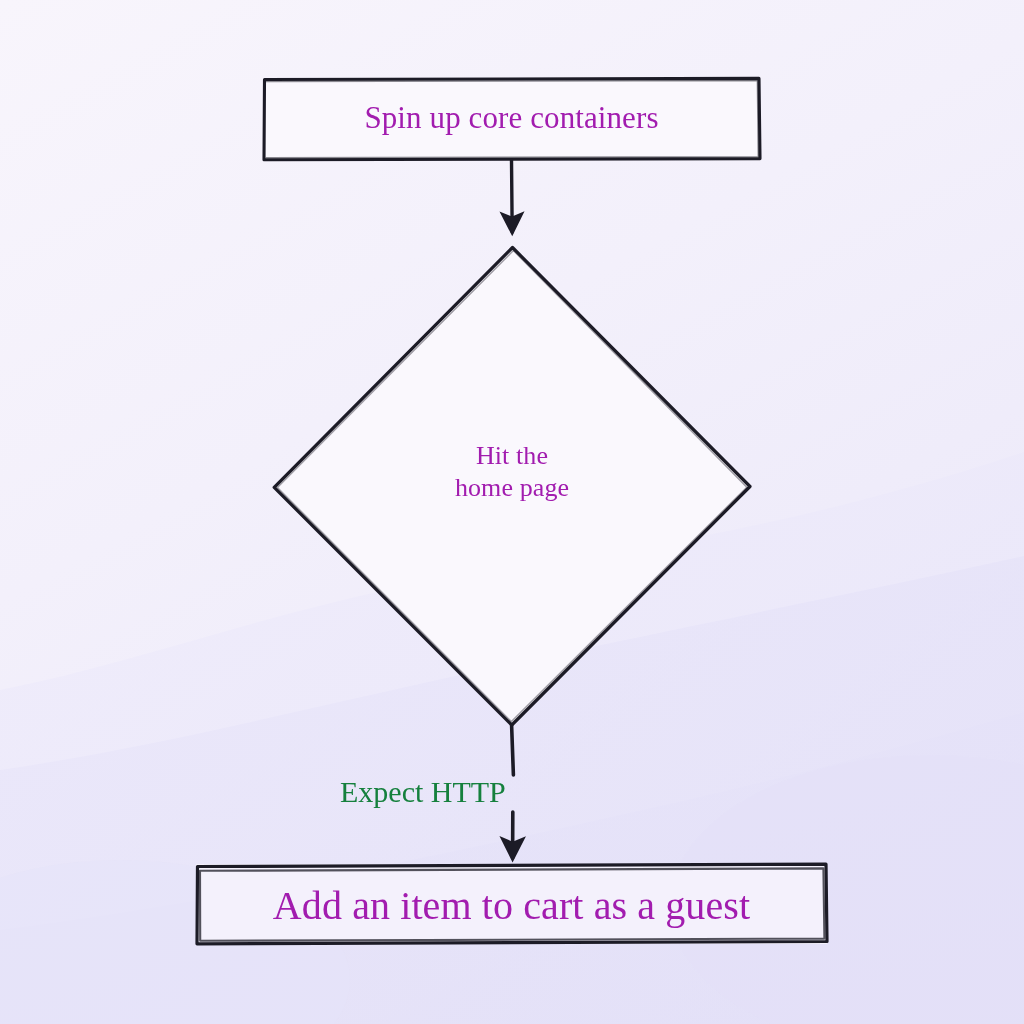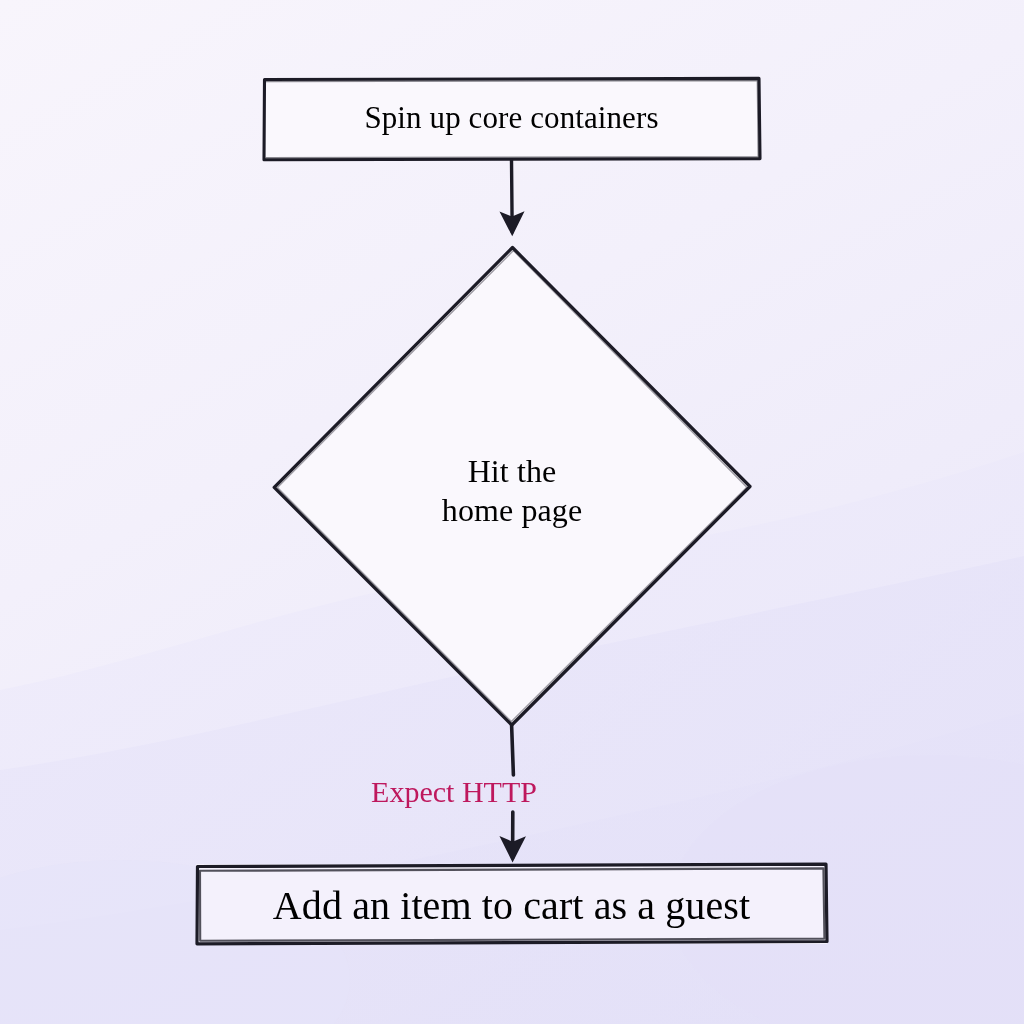--- a/index.html
+++ b/index.html
@@ -28,52 +28,50 @@
   }
   #diagram-layer {
     position: absolute;
     inset: 0;
     width: 1024px;
     height: 1024px;
   }
   .node-label {
     position: absolute;
     text-align: center;
-    color: #000000;
+    color: #a21caf;
     white-space: pre;
     line-height: 1.22;
     letter-spacing: 0.1px;
   }
   #label-spin-up-core-containers {
     left: 263px;
     top: 99px;
     width: 497px;
     font-size: 31px;
   }
   #label-hit-the-home-page {
     left: 362px;
     top: 440px;
     width: 300px;
-    font-size: 32px;
-    margin-top: 12px;
+    font-size: 26px;
   }
   #label-add-item-to-cart {
     left: 196px;
     top: 882px;
     width: 631px;
     font-size: 40px;
   }
   #label-expect-http {
     position: absolute;
     left: 340px;
     top: 775px;
     width: 228px;
-    text-align: center;
     font-size: 30px;
-    color: #be185d;
+    color: #15803d;
     white-space: pre;
   }
 </style>
 </head>
 <body>
 
 <div id="canvas">
 
   <svg id="bg-layer" viewBox="0 0 1024 1024" xmlns="http://www.w3.org/2000/svg">
     <defs>

